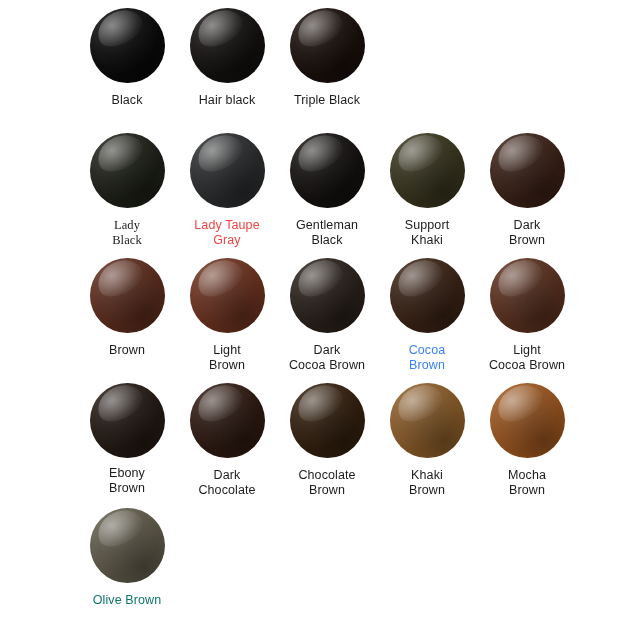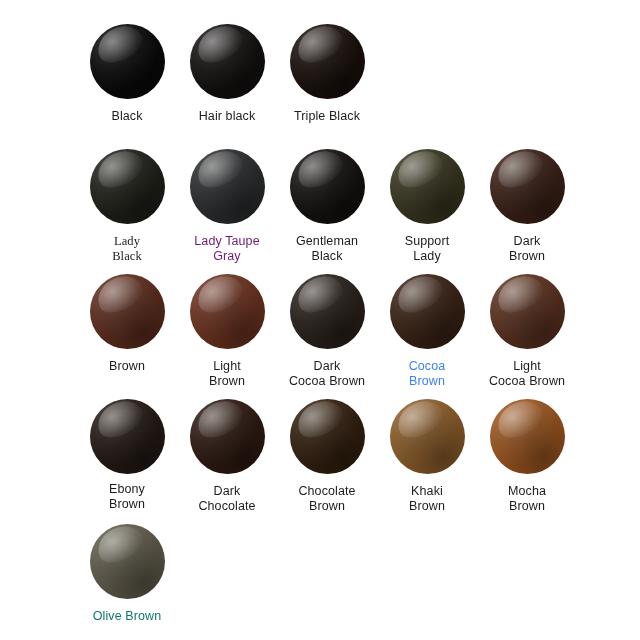--- a/index.html
+++ b/index.html
@@ -13,21 +13,21 @@
     background: #ffffff;
     font-family: "Liberation Sans", sans-serif;
     overflow: hidden;
   }
 
   #swatch-chart {
     position: relative;
     width: 640px;
     height: 640px;
     box-sizing: border-box;
-    padding-top: 24px;
+    padding-top: 8px;
   }
 
   .swatch-row {
     display: flex;
     flex-direction: row;
     align-items: flex-start;
     justify-content: flex-start;
     padding-left: 77px;
     height: 125px;
   }
@@ -118,32 +118,32 @@
       </div>
     </div>
     <div class="swatch-row">
       <div class="swatch-cell">
         <div class="swatch-disc" style="background-color: rgb(30, 32, 24);"></div>
         <div class="swatch-label" style="color: rgb(28, 28, 28); font-family: Liberation Serif, serif;">Lady
 Black</div>
       </div>
       <div class="swatch-cell">
         <div class="swatch-disc" style="background-color: rgb(43, 45, 46);"></div>
-        <div class="swatch-label" style="color: #701a75;">Lady Taupe
+        <div class="swatch-label" style="color: #ef4444;">Lady Taupe
 Gray</div>
       </div>
       <div class="swatch-cell">
         <div class="swatch-disc" style="background-color: rgb(21, 18, 16);"></div>
         <div class="swatch-label" style="color: rgb(28, 28, 28);">Gentleman
 Black</div>
       </div>
       <div class="swatch-cell">
         <div class="swatch-disc" style="background-color: rgb(56, 53, 31);"></div>
         <div class="swatch-label" style="color: rgb(28, 28, 28);">Support
-Lady</div>
+Khaki</div>
       </div>
       <div class="swatch-cell">
         <div class="swatch-disc" style="background-color: rgb(58, 33, 23);"></div>
         <div class="swatch-label" style="color: rgb(28, 28, 28);">Dark
 Brown</div>
       </div>
     </div>
     <div class="swatch-row">
       <div class="swatch-cell">
         <div class="swatch-disc" style="background-color: rgb(92, 45, 30);"></div>

